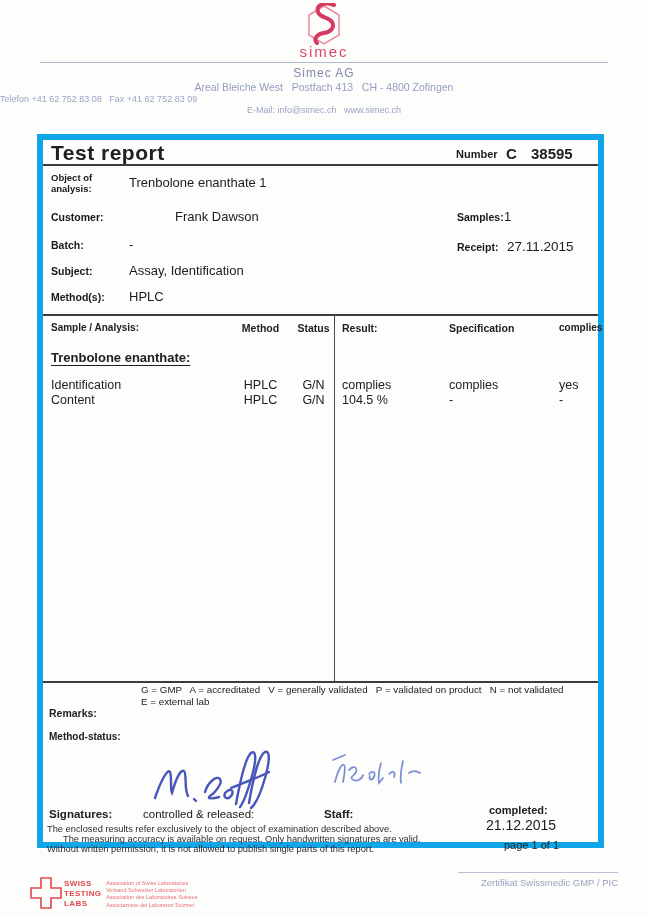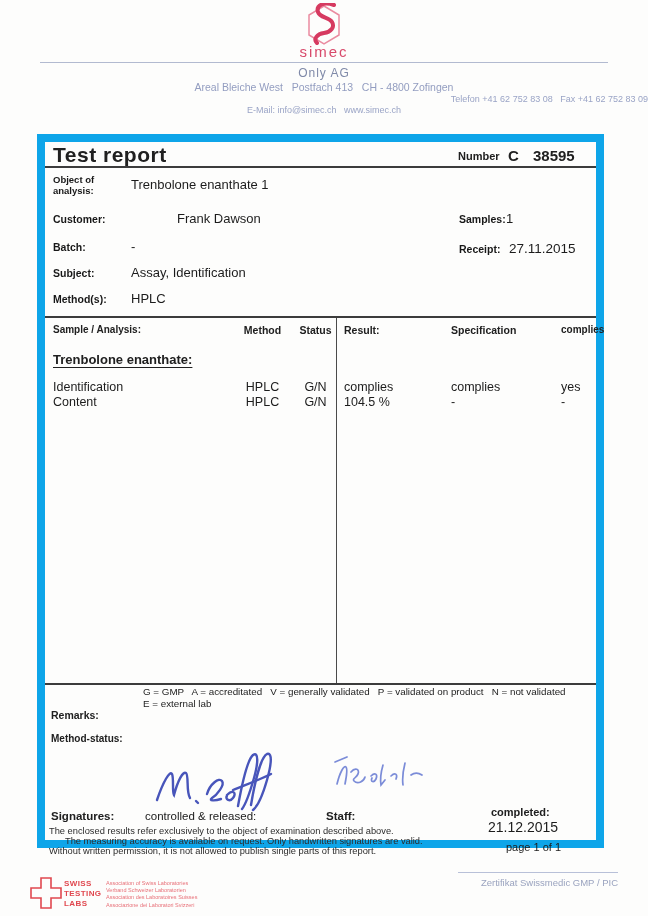--- a/index.html
+++ b/index.html
@@ -12,26 +12,26 @@
   .pre { white-space:pre; }
 
   
   .logo-svg { left:289px; top:3px; }
   .logo-word { left:0; top:43px; width:648px; text-align:center;
     color:#d84a6b; font-size:15px; letter-spacing:2px; }
   .header-rule { left:40px; top:62px; width:568px; height:1px; background:#b2bad0; }
   .company { left:0; top:66px; width:648px; text-align:center;
     color:#7f89a8; font-size:12px; letter-spacing:1px; }
   .addr1 { left:0; top:81px; width:648px; text-align:center; color:#939dc0; font-size:10.5px; }
-  .addr2 { left:0; top:94px; width:648px; text-align:right; color:#9aa4c6; font-size:9px; }
+  .addr2 { left:0; top:94px; width:648px; text-align:left; color:#9aa4c6; font-size:9px; }
   .addr3 { left:0; top:105px; width:648px; text-align:center; color:#9aa4c6; font-size:9px; }
 
   
   .report-box { left:37px; top:134px; width:567px; height:714px;
-    border:8px solid #0ea5e9; background:#fdfdfc; }
+    border:6px solid #0ea5e9; background:#fdfdfc; }
   .report-box .abs { position:absolute; }
 
   .title-row { left:0; top:0; width:100%; height:26px; border-bottom:2px solid #3c3c3c; }
   .report-title { left:8px; top:1px; font-size:21px; font-weight:bold; letter-spacing:0.5px; }
   .number-label { left:413px; top:8px; font-size:11px; font-weight:bold; }
   .number-prefix { left:463px; top:5px; font-size:15px; font-weight:bold; }
   .number-value { left:488px; top:5px; font-size:15px; font-weight:bold; }
 
   .flabel { font-size:10.5px; font-weight:bold; color:#181818; }
   .fsmall { font-size:9.5px; font-weight:bold; color:#181818; line-height:11px; }
@@ -100,21 +100,21 @@
 <body>
 
 <div class="page">
 
   <svg class="abs logo-svg" width="70" height="42" viewBox="0 0 70 42">
     <polygon points="35,3 50,12 50,32 35,41 20,32 20,12" fill="none" stroke="#ea8ba0" stroke-width="1.5"></polygon>
     <path d="M 45,2 C 34,-2 27,3 29,9 C 31,15 40,14 43,19 C 46,24 42,29 35,30 C 28,31 24,36 28,40" fill="none" stroke="#d63a60" stroke-width="4" stroke-linecap="round"></path>
   </svg>
   <div class="abs logo-word">simec</div>
   <div class="abs header-rule"></div>
-  <div class="abs company">Only AG</div>
+  <div class="abs company">Simec AG</div>
   <div class="abs addr1 pre">Areal Bleiche West   Postfach 413   CH - 4800 Zofingen</div>
   <div class="abs addr2 pre">Telefon +41 62 752 83 08   Fax +41 62 752 83 09</div>
   <div class="abs addr3 pre">E-Mail: info@simec.ch   www.simec.ch</div>
 
   <div class="abs report-box">
 
     <div class="abs title-row">
       <div class="abs report-title">Test report</div>
       <div class="abs number-label">Number</div>
       <div class="abs number-prefix">C</div>

